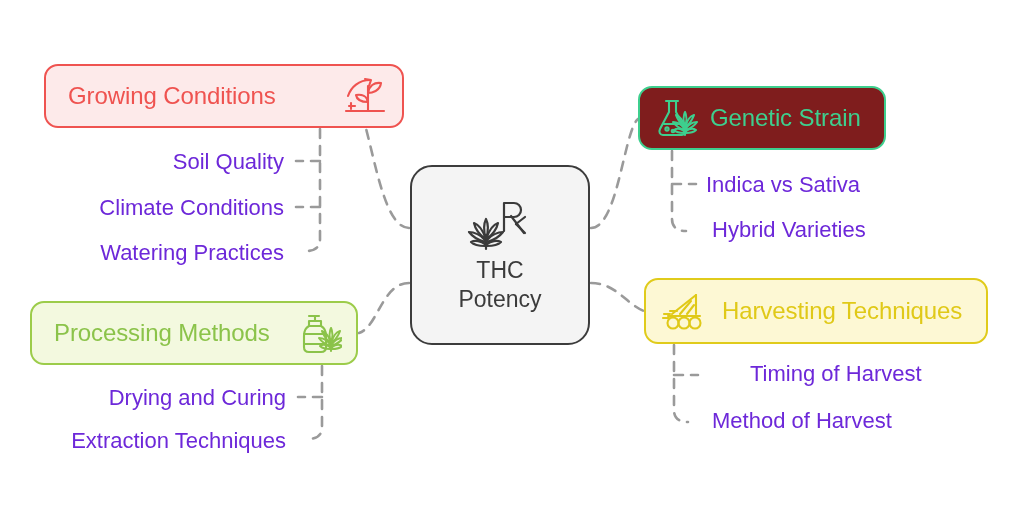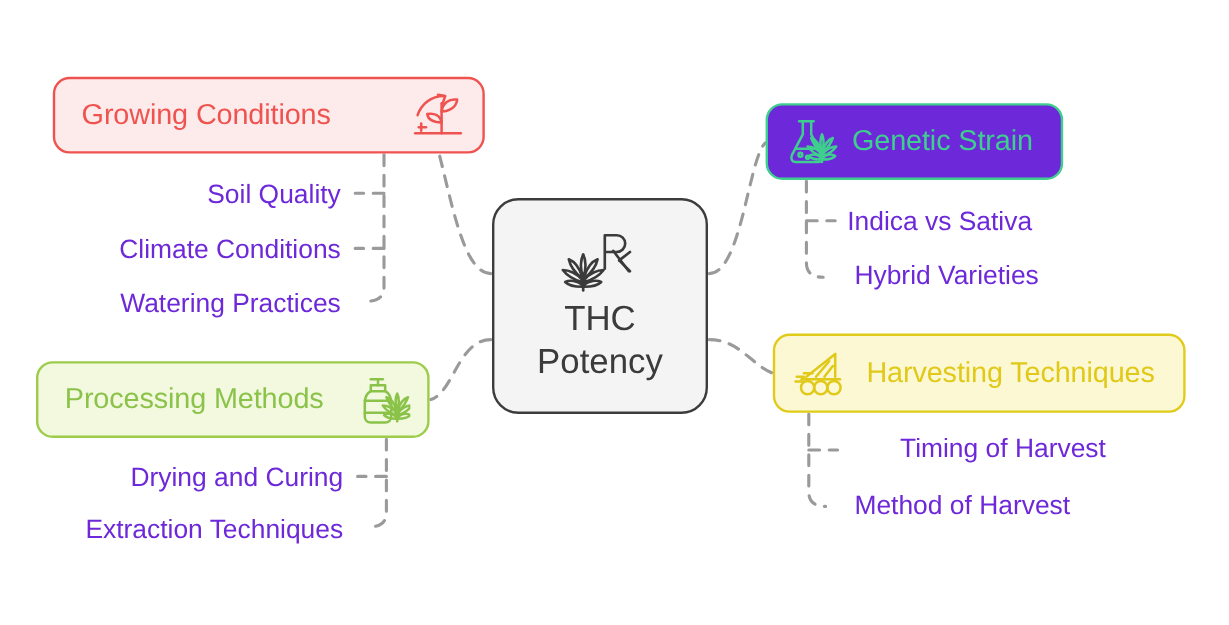--- a/index.html
+++ b/index.html
@@ -32,34 +32,34 @@
   #center-node {
     left: 410px; top: 165px; width: 180px; height: 180px;
     border-radius: 22px;
     border: 2.5px solid #3c3c3c;
     background: #f4f4f4;
     flex-direction: column;
     justify-content: center;
     gap: 2px;
   }
   #center-node .ctxt {
-    font-size: 29px; color: #3b3b3b; line-height: 1.17; text-align: center;
+    font-size: 23px; color: #3b3b3b; line-height: 1.17; text-align: center;
   }
 
   
   #node-growing  { left: 44px;  top: 64px;  width: 360px; height: 64px;  padding: 0 14px 0 22px;
                    border-color: #ef5350; background: #fdeaea; justify-content: space-between; }
   #node-growing .label { color: #ef5350; }
 
   #node-processing { left: 30px; top: 301px; width: 328px; height: 64px; padding: 0 14px 0 22px;
                    border-color: #9ccc4a; background: #f3f9df; justify-content: space-between; }
   #node-processing .label { color: #8bc34a; text-align: center; }
 
   #node-genetic  { left: 638px; top: 86px;  width: 248px; height: 64px;  padding: 0 22px 0 14px;
-                   border-color: #3ecf8e; background: #6d28d9; justify-content: flex-start; gap: 12px; }
+                   border-color: #3ecf8e; background: #7f1d1d; justify-content: flex-start; gap: 12px; }
   #node-genetic .label { color: #3ecf8e; }
 
   #node-harvest  { left: 644px; top: 278px; width: 344px; height: 66px;  padding: 0 22px 0 14px;
                    border-color: #e0cb1b; background: #fdf8d4; justify-content: flex-start; gap: 12px; }
   #node-harvest .label { color: #e0c918; }
 
   
   .leaf {
     position: absolute;
     font-size: 22px;

